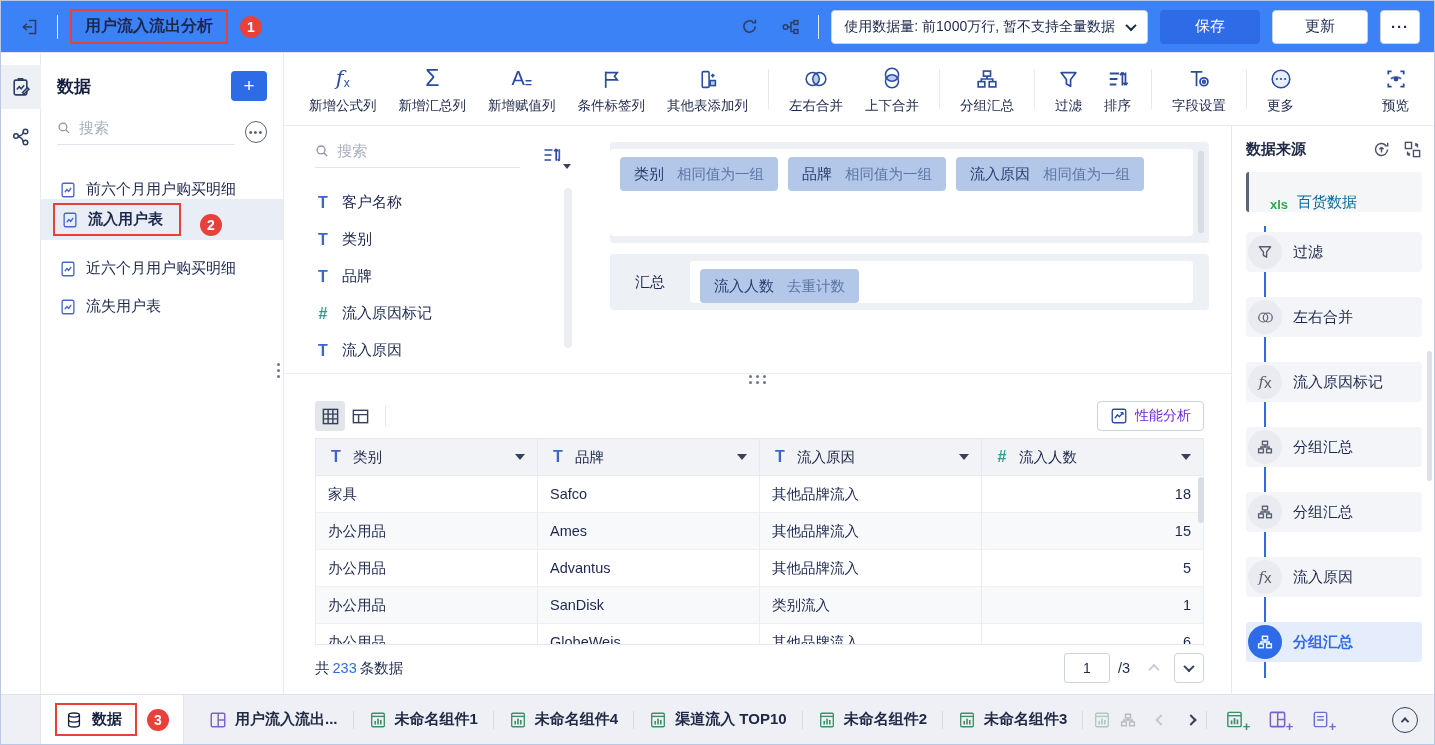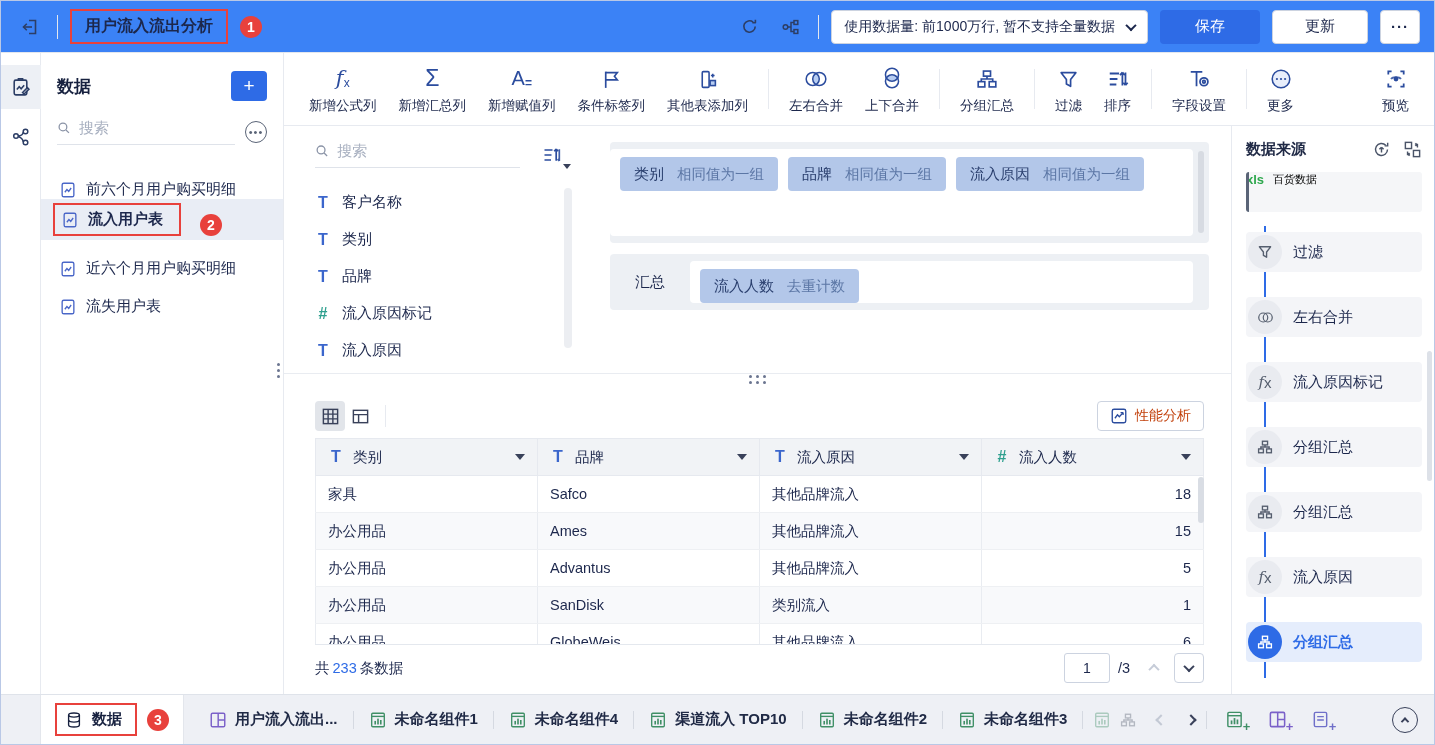--- a/index.html
+++ b/index.html
@@ -87,21 +87,21 @@
   .dots6{position:absolute;left:50%;top:1px;transform:translateX(-50%);display:grid;grid-template-columns:repeat(3,4px);grid-gap:3px}
   .dots6 i{width:3px;height:3px;border-radius:50%;background:#6b7590}
   .vhandle{position:absolute;left:-7px;top:237px;display:flex;flex-direction:column;gap:3px;z-index:5}
   .vhandle i{width:3px;height:3px;border-radius:50%;background:#6b7590}
   
   .table-area{flex:1;min-height:0;display:flex;flex-direction:column;padding:8px 27px 0 31px}
   .ttools{height:44px;flex:none;display:flex;align-items:center}
   .tgl{width:30px;height:30px;border-radius:4px;display:flex;align-items:center;justify-content:center;color:#39415a;cursor:pointer}
   .tgl.active{background:#e2e5ea}
   .ttools .tdiv{height:22px;margin:0 10px}
-  .perf-btn{height:30px;border:1px solid #ccd3e0;border-radius:4px;background:#fff;display:flex;align-items:center;gap:7px;padding:0 12px;font-size:14px;cursor:pointer;color:#c2410c}
+  .perf-btn{height:30px;border:1px solid #ccd3e0;border-radius:4px;background:#fff;display:flex;align-items:center;gap:7px;padding:0 12px;font-size:14px;cursor:pointer;color:#6d28d9}
   .perf-btn svg{color:#2b4c9e}
   .twrap{height:207px;overflow:hidden;border-bottom:1px solid #e4e8ee;position:relative}
   table.data{width:100%;border-collapse:collapse;table-layout:fixed}
   table.data th{background:#f1f3f6;height:37px;font-size:14.5px;font-weight:500;text-align:left;padding:0 12px;border:1px solid #e6e9ef}
   table.data td{height:37px;padding:4px 12px;font-size:14.5px;color:#1c274c;border-right:1px solid #e9ecf1;border-bottom:1px solid #eef0f3}
   table.data td:first-child{border-left:1px solid #e9ecf1}
   table.data tr.alt td{background:#f8f9fb}
   table.data td.num{text-align:right}
   .thc{display:flex;align-items:center;gap:9px}
   .thc .caret{margin-left:auto;width:0;height:0;border-left:5px solid transparent;border-right:5px solid transparent;border-top:6px solid #39415a}
@@ -111,24 +111,24 @@
   .pager{margin-left:auto;display:flex;align-items:center}
   .pager input{width:46px;height:30px;border:1px solid #ccd3e0;border-radius:3px;text-align:center;font-size:14px;outline:none;font-family:inherit;color:#1c274c}
   .pager .ptotal{margin:0 10px 0 8px;color:#1c274c}
   .pg-up{width:28px;height:28px;display:flex;align-items:center;justify-content:center;color:#c6ccd8}
   .pg-down{width:30px;height:30px;border:1px solid #ccd3e0;border-radius:4px;display:flex;align-items:center;justify-content:center;color:#39415a;margin-left:6px;cursor:pointer}
   
   .right-panel{width:203px;flex:none;border-left:1px solid #e7eaf0;padding:14px 12px 0 14px;position:relative}
   .rp-head{display:flex;align-items:center;gap:12px}
   .rp-title{font-size:15px;font-weight:600;color:#202a46;flex:1}
   .rp-ic{color:#4a5468;cursor:pointer}
-  .src-card{margin-top:13px;height:40px;background:#f5f6f8;border-radius:3px;display:flex;align-items:flex-start;position:relative;padding-left:0;overflow:hidden}
+  .src-card{margin-top:13px;height:40px;background:#f5f6f8;border-radius:3px;display:flex;align-items:flex-end;position:relative;padding-left:24px;overflow:hidden}
   .src-card::before{content:"";position:absolute;left:0;top:0;bottom:0;width:3px;background:#5a6477}
   .xls{color:#2ea84e;font-weight:bold;font-size:13px;margin-right:9px}
-  .src-name{font-size:11px;color:#000000}
+  .src-name{font-size:15px;color:#0369a1}
   .steps{position:relative}
   .steps::before{content:"";position:absolute;left:18px;top:-6px;height:452px;width:2px;background:#2e6be6}
   .step{position:relative;z-index:1;margin-top:25px;height:40px;background:#f4f5f8;border-radius:4px;display:flex;align-items:center;cursor:pointer}
   .step:first-child{margin-top:20px}
   .step .nc{width:34px;height:34px;border-radius:50%;background:#e9ebf0;margin-left:2px;display:flex;align-items:center;justify-content:center;color:#555e6e}
   .step .sl{margin-left:11px;font-size:15px;color:#1c274c;white-space:nowrap}
   .step.selected{background:#e5edfc}
   .step.selected .nc{background:#2e6be6;color:#fff}
   .step.selected .sl{color:#2e6be6;font-weight:bold}
   .step .fx-sm{font-size:15px}

